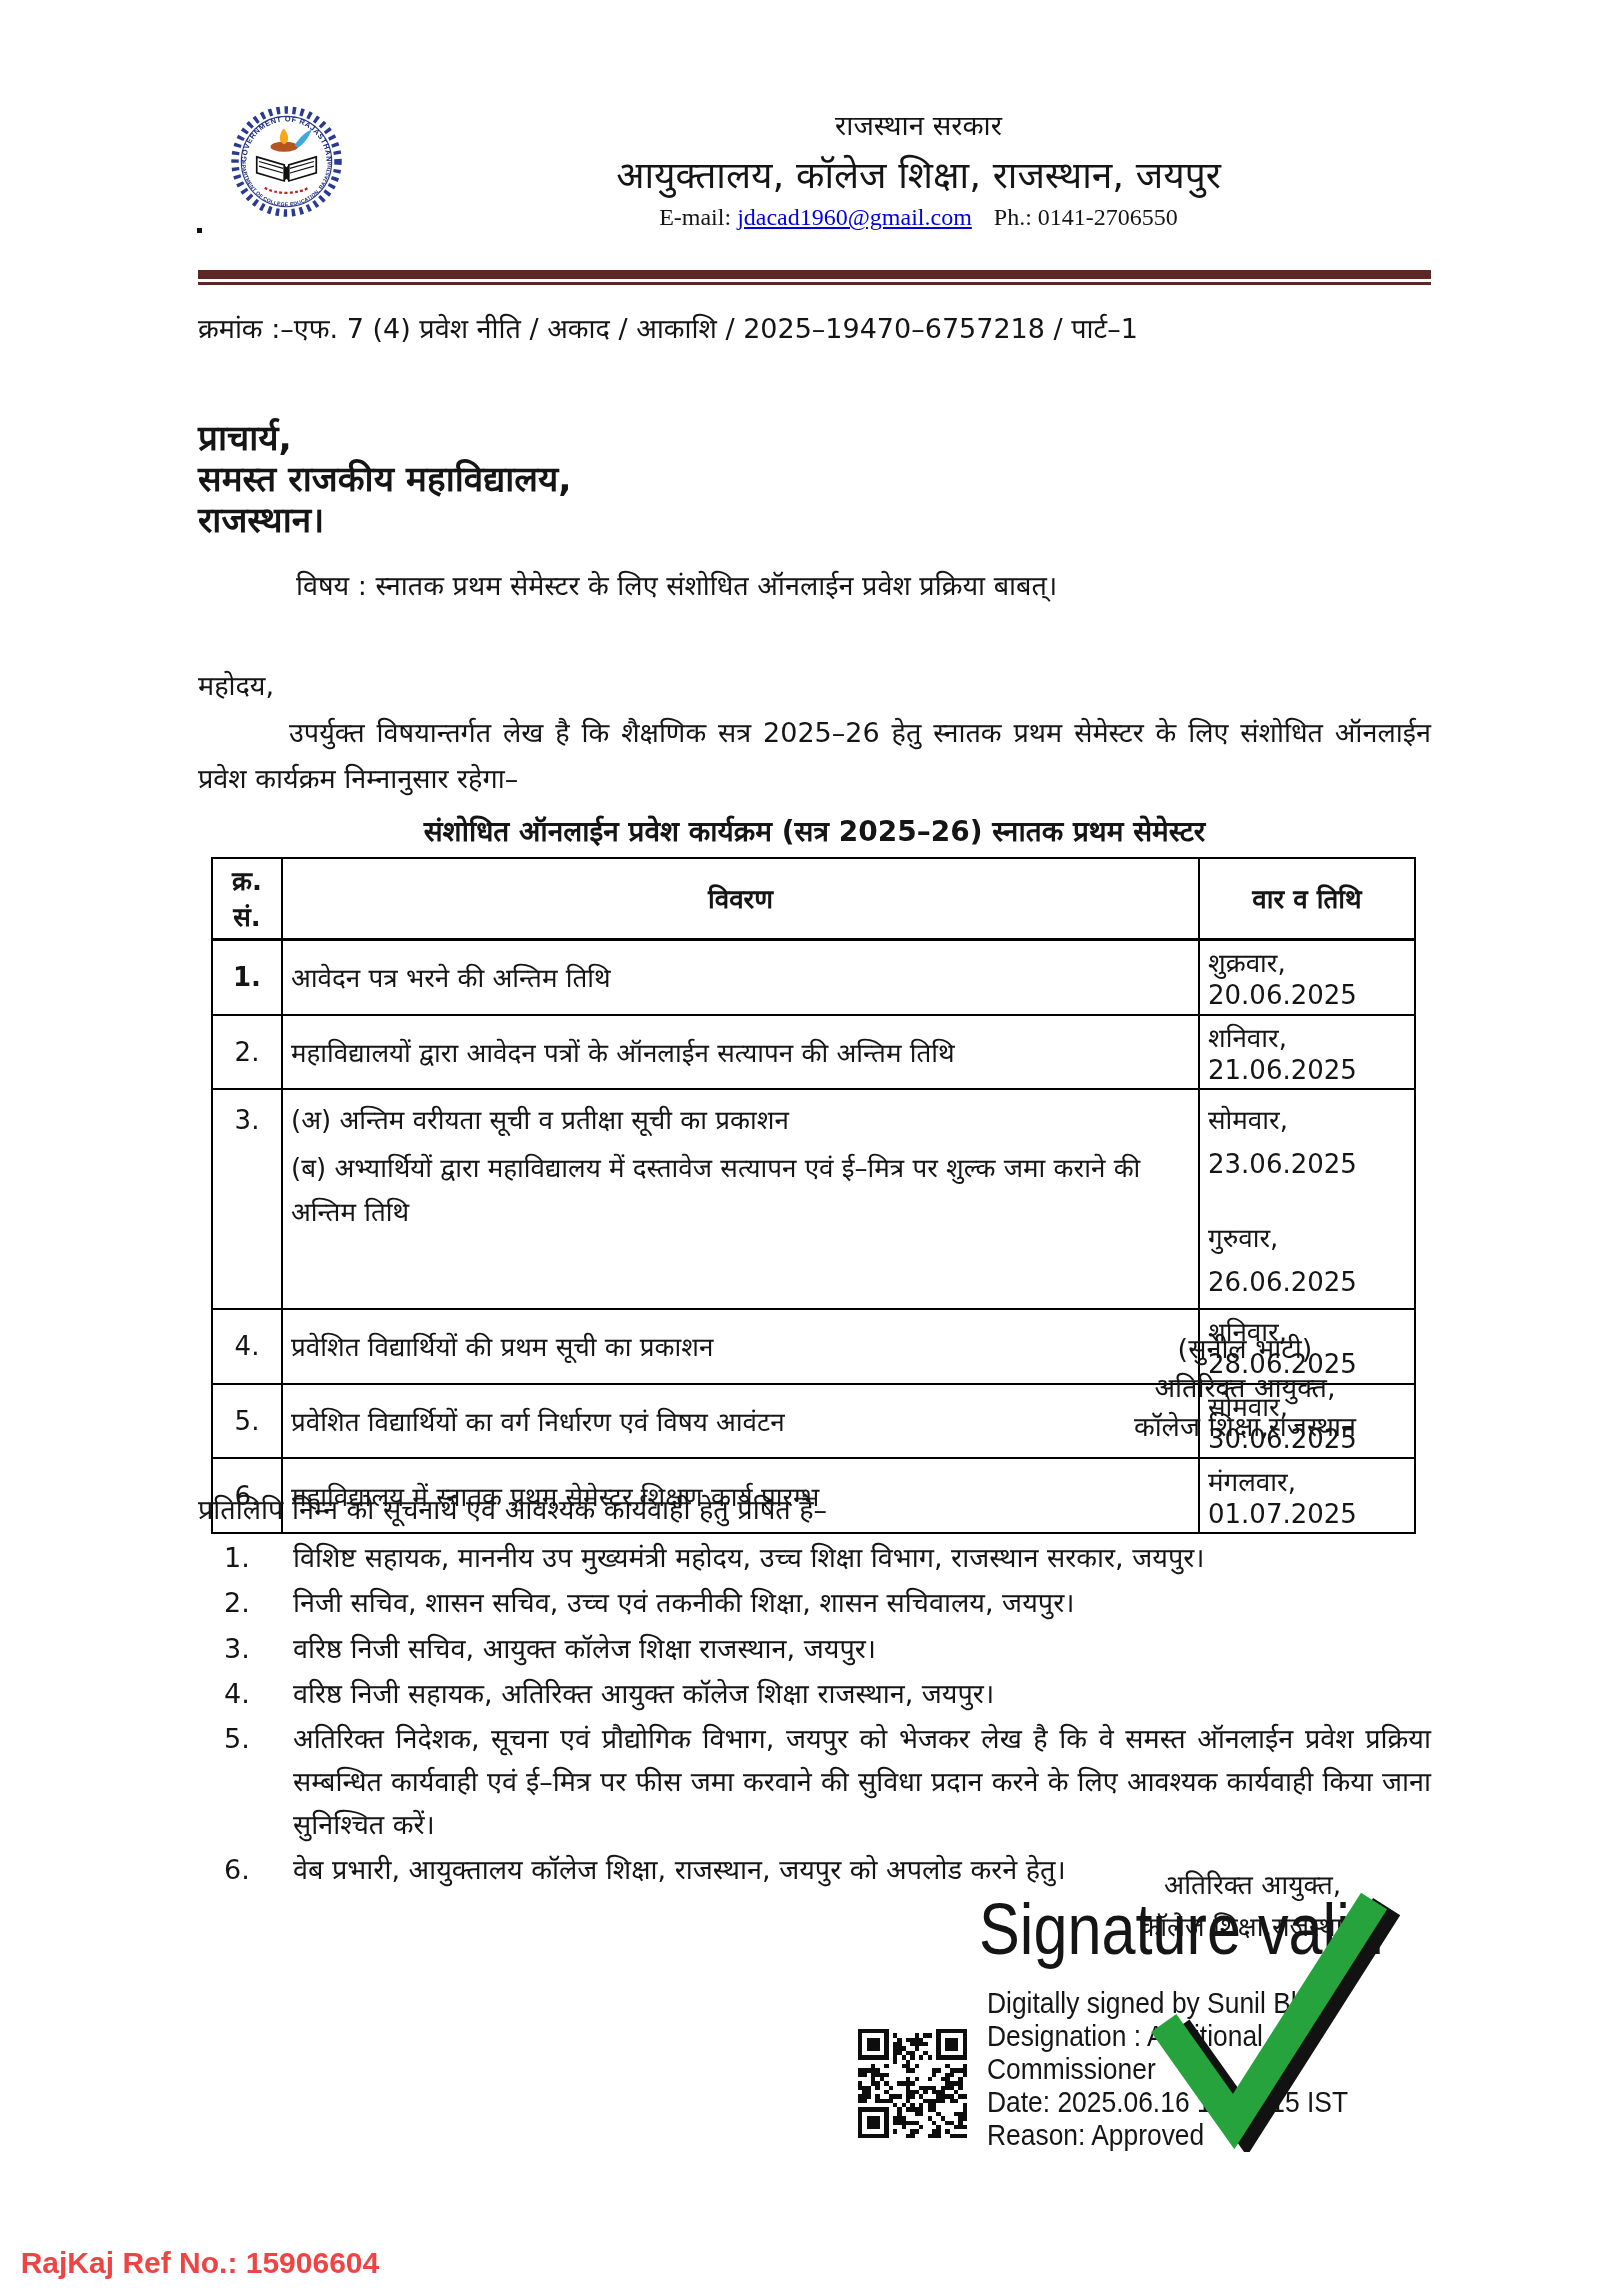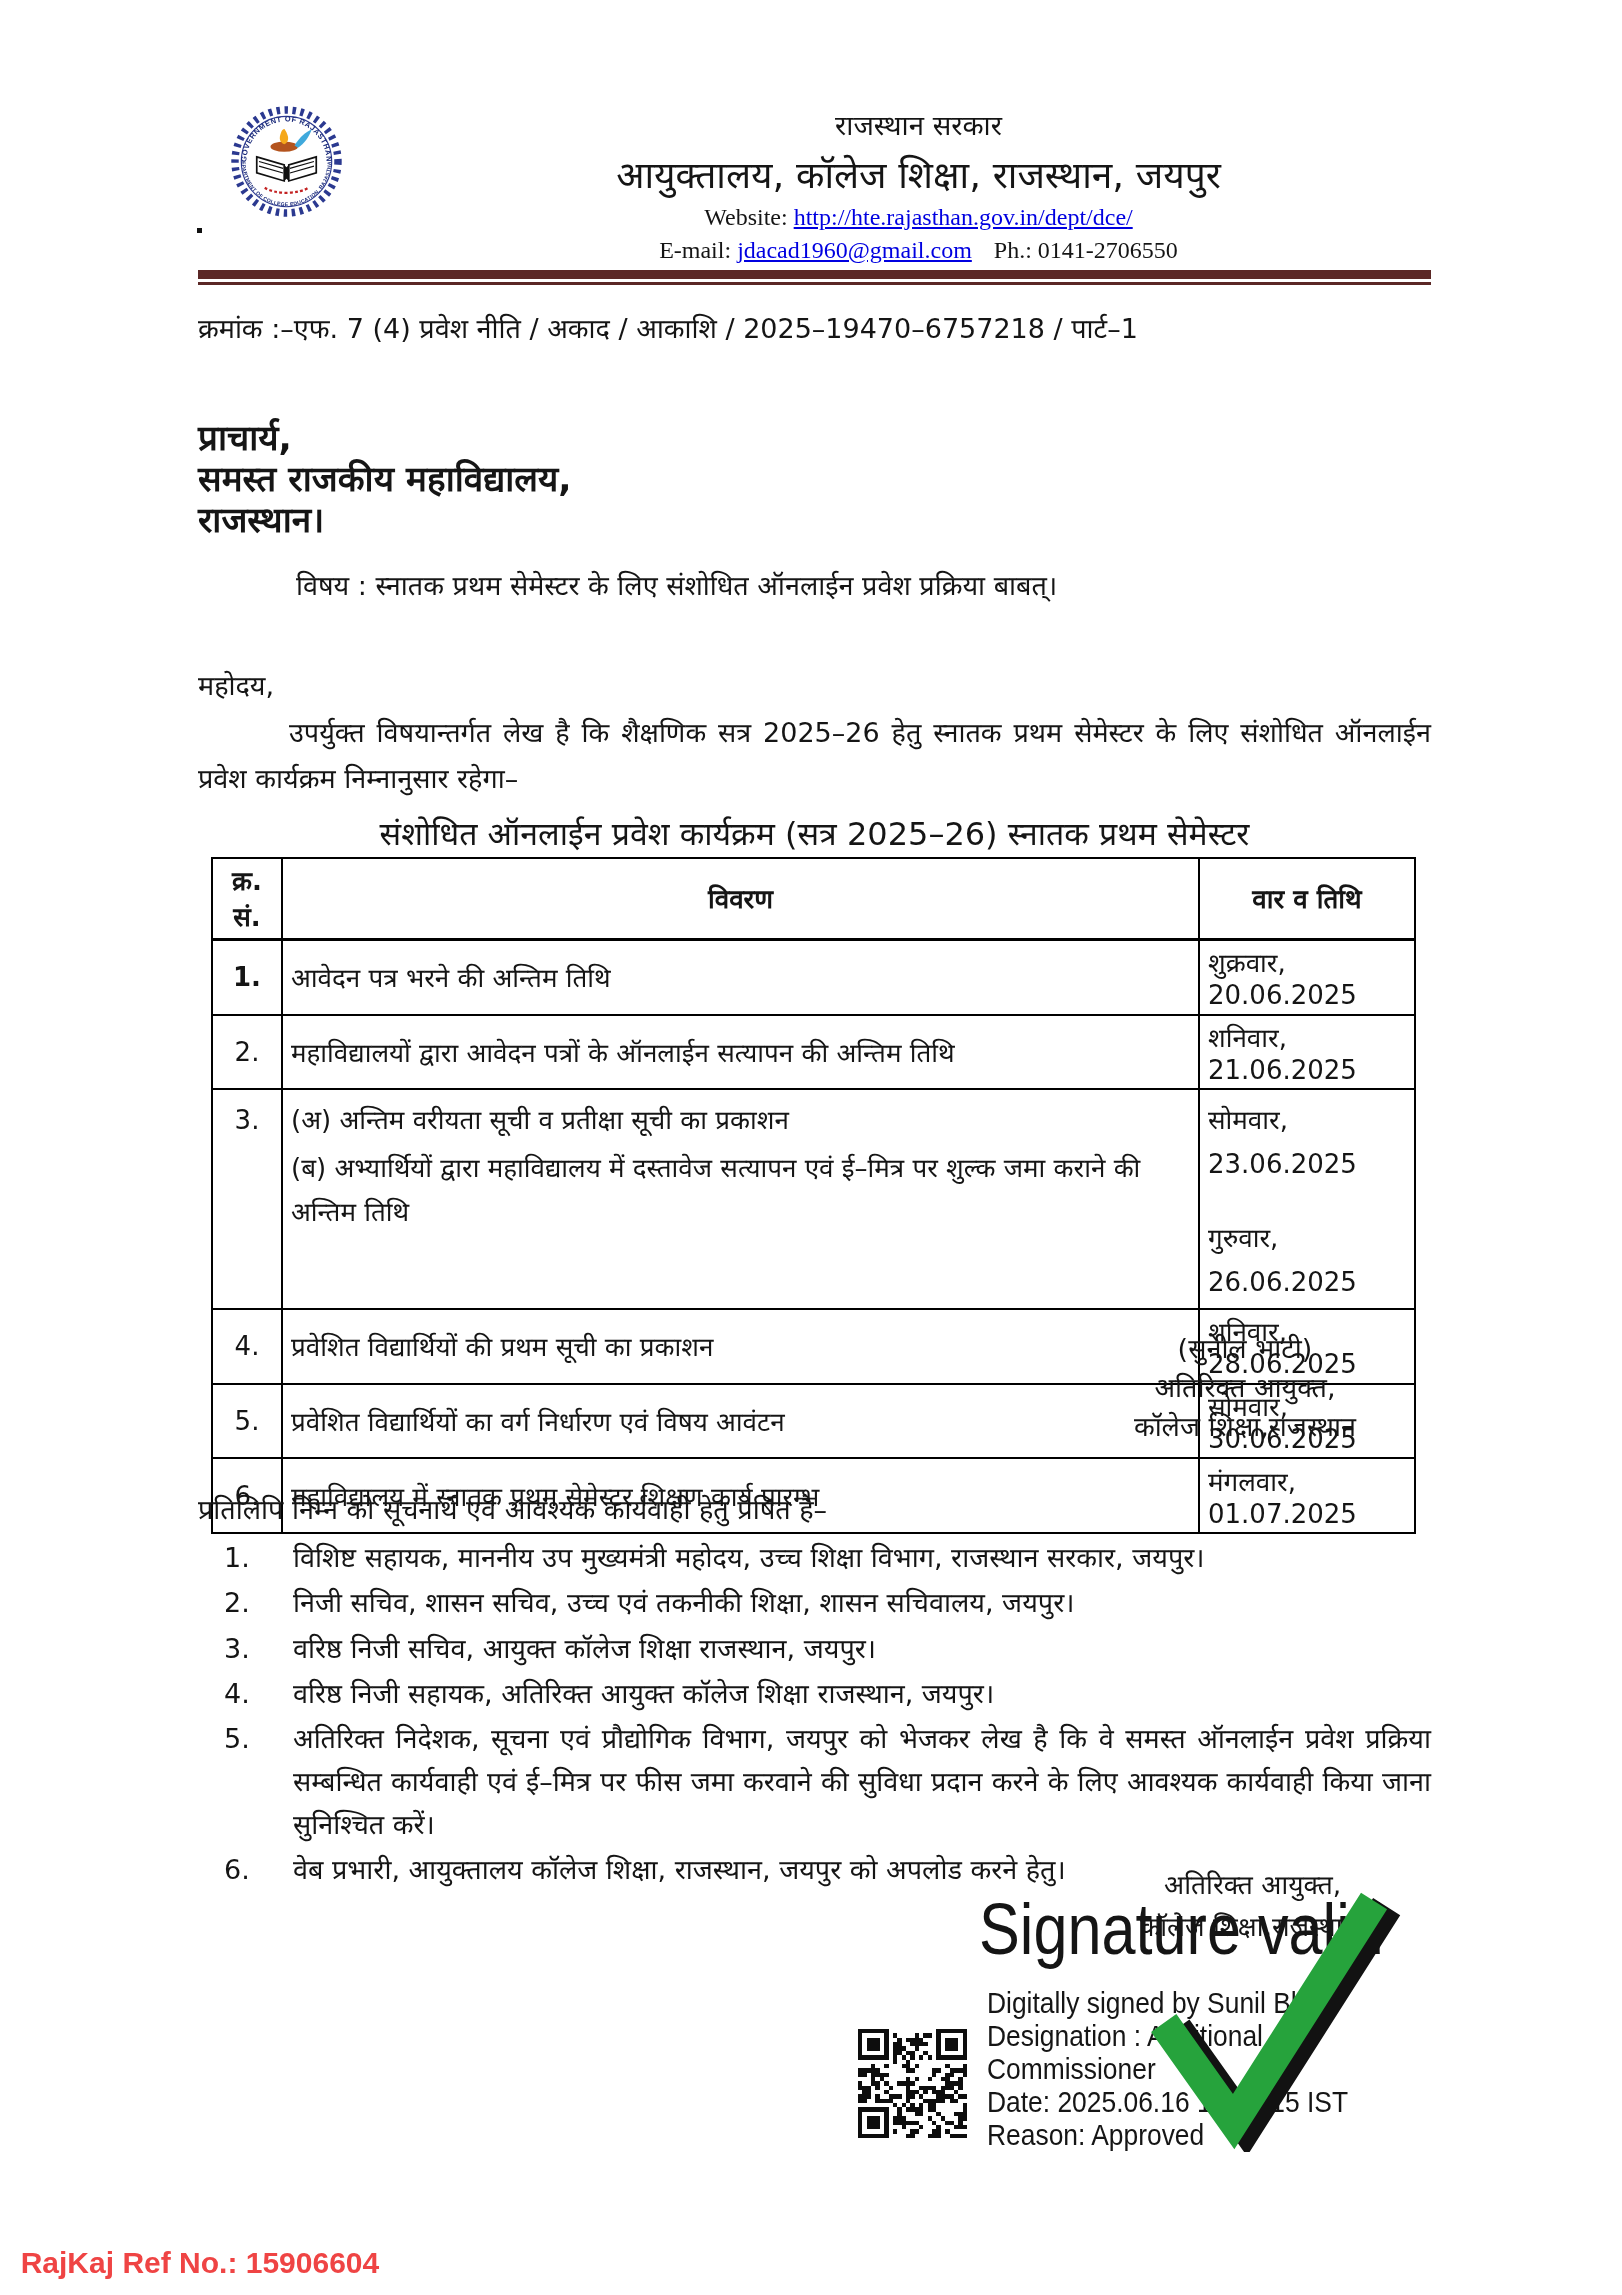--- a/index.html
+++ b/index.html
@@ -18,21 +18,21 @@
   .rule-thin{left:198px;top:282px;width:1233px;height:2.9px;background:#5b2826;}
   .tiny-dot{left:197px;top:228px;width:5.2px;height:5.2px;background:#111;}
   
   .refline{left:198px;top:309px;width:1234px;font-size:27px;}
   .addressee{left:198px;top:418px;font-size:35px;line-height:41px;font-weight:bold;}
   .subject{left:296px;top:566px;width:1136px;font-size:27px;}
   .salutation{left:198px;top:666px;font-size:27px;}
   .bodypara{left:198px;top:710px;width:1233px;font-size:27px;line-height:46px;
             text-align:justify;text-indent:91px;}
   
-  .tbl-title{left:198px;top:811px;width:1233px;text-align:center;font-size:32px;font-weight:normal;}
+  .tbl-title{left:198px;top:811px;width:1233px;text-align:center;font-size:28px;font-weight:bold;}
   table.sched{position:absolute;left:211px;top:857px;width:1203px;border-collapse:collapse;table-layout:fixed;}
   table.sched td,table.sched th{border:2.3px solid #000;font-size:26px;vertical-align:middle;padding:3.4px 8px;}
   table.sched th{font-weight:bold;text-align:center;height:41px;border-bottom:3.4px solid #000;}
   td.sno{text-align:center;}
   td.desc{padding-left:23px;}
   td.date{padding-left:11.5px;}
   tr.r-norm{height:44px;}
   tr.r-big td{vertical-align:top;padding-top:8px;line-height:44px;}
   .sub-a{margin-bottom:3.4px;}
   .date-b{margin-top:30px;}
@@ -85,24 +85,20 @@
     <path d="M66 150 A 46 20 0 0 0 142 150" fill="none" stroke="#c32222" stroke-width="4" stroke-dasharray="5 4"></path>
     <text font-family="Liberation Sans, sans-serif" font-size="9" font-weight="bold" fill="#1a2a7a" letter-spacing="0.5">
       <textPath href="#arcBot" startOffset="50%" text-anchor="middle">DEPARTMENT OF COLLEGE EDUCATION, RAJASTHAN</textPath>
     </text>
   </svg>
 </div>
 
 <div class="abs hdr-center">
   <div class="gov-line">राजस्थान सरकार</div>
   <div class="org-line">आयुक्तालय, कॉलेज शिक्षा, राजस्थान, जयपुर</div>
-  <div class="web-line">
-    <span>Website:</span>
-    <span class="lnk">http://hte.rajasthan.gov.in/dept/dce/</span>
-  </div>
   <div class="mail-line">
     <span>E-mail:</span>
     <span class="lnk">jdacad1960@gmail.com</span>
     <span class="phone">Ph.: 0141-2706550</span>
   </div>
 </div>
 
 <div class="abs rule-thick"></div>
 <div class="abs rule-thin"></div>
 <div class="abs tiny-dot"></div>

